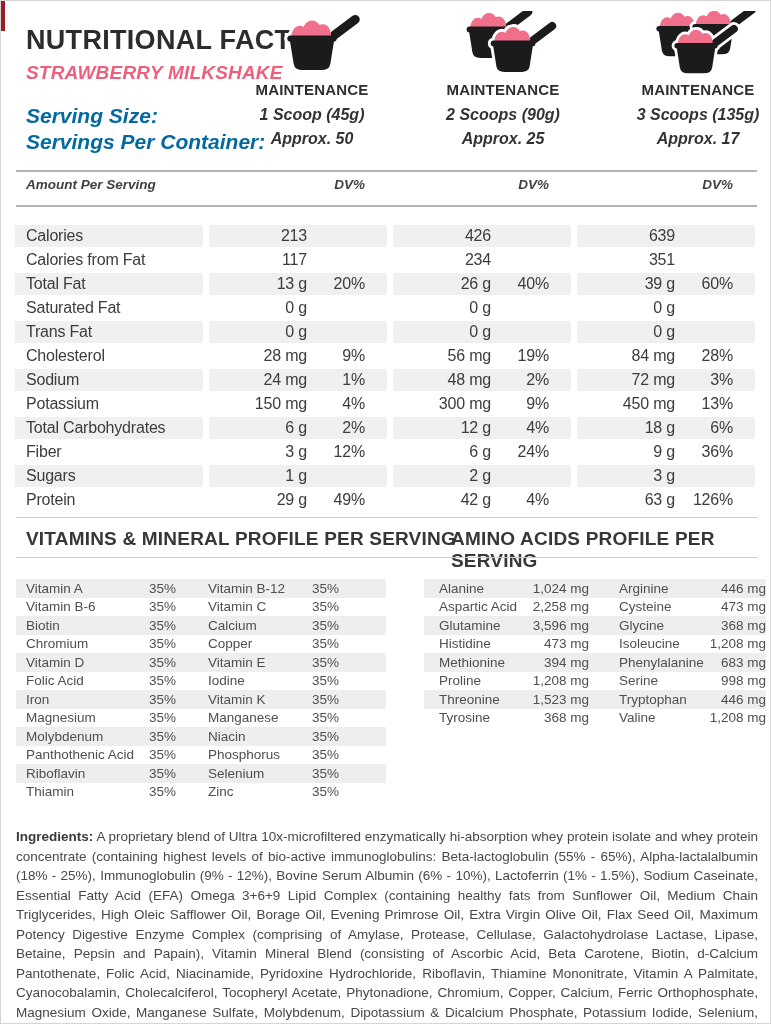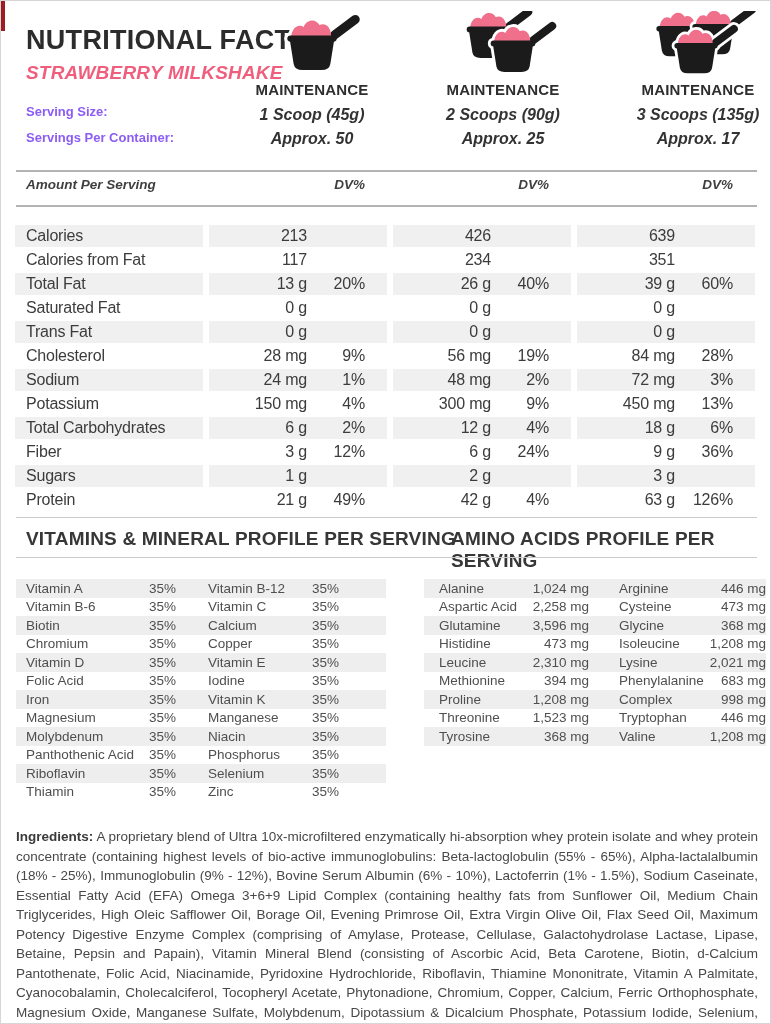--- a/index.html
+++ b/index.html
@@ -4,21 +4,21 @@
 <style>
   html,body{margin:0;padding:0;background:#fff;}
   .sheet{
     position:relative;width:771px;height:1024px;box-sizing:border-box;
     background:#fff;border:1px solid #d6d6d6;overflow:hidden;
     font-family:"Liberation Sans",sans-serif;color:#3c3c3c;
   }
   .red-corner{position:absolute;left:0;top:0;width:4px;height:30px;background:#9e1c22;}
   .title{position:absolute;left:25px;top:24px;font-size:27px;font-weight:700;color:#2c2c2c;letter-spacing:.3px;}
   .subtitle{position:absolute;left:25px;top:61px;font-size:19px;font-weight:700;font-style:italic;letter-spacing:.2px;}
-  .sv-label{position:absolute;left:25px;font-size:13px;font-weight:700;color:#8b5cf6;}
+  .sv-label{position:absolute;left:25px;font-size:21px;font-weight:700;font-style:italic;color:#0369a1;}
   .sv-1{top:103px;} .sv-2{top:129px;}
   .h-col{position:absolute;top:8px;width:190px;text-align:center;}
   .h-col .icon-box{height:68px;display:flex;align-items:flex-end;justify-content:center;}
   .h-col .plan{margin-top:4px;font-size:15px;font-weight:700;color:#2e2e2e;letter-spacing:.2px;line-height:18px;}
   .h-col .hsize{margin-top:6px;font-size:16px;font-weight:700;font-style:italic;color:#333;line-height:20px;}
   .h-col .hservings{margin-top:4px;font-size:16px;font-weight:700;font-style:italic;color:#333;line-height:20px;}
   .rule{position:absolute;left:15px;width:741px;}
   .rule-a{top:169px;height:2px;background:#b3b3b3;}
   .rule-b{top:204px;height:2px;background:#b3b3b3;}
   .rule-c{top:516px;height:1px;background:#cbcbcb;}
@@ -372,21 +372,21 @@
           <span class="dv"></span>
         </div>
         <div class="cell grp">
           <span class="amt">3 g</span>
           <span class="dv"></span>
         </div>
       </div>
       <div class="n-row">
         <div class="cell lbl">Protein</div>
         <div class="cell grp">
-          <span class="amt">21 g</span>
+          <span class="amt">29 g</span>
           <span class="dv">49%</span>
         </div>
         <div class="cell grp">
           <span class="amt">42 g</span>
           <span class="dv">4%</span>
         </div>
         <div class="cell grp">
           <span class="amt">63 g</span>
           <span class="dv">126%</span>
         </div>
@@ -556,45 +556,35 @@
           <span>Histidine</span>
           <span>473 mg</span>
         </div>
         <div class="half r">
           <span>Isoleucine</span>
           <span>1,208 mg</span>
         </div>
       </div>
       <div class="m-row">
         <div class="half">
-          <span>Leucine</span>
-          <span>2,310 mg</span>
-        </div>
-        <div class="half r">
-          <span>Lysine</span>
-          <span>2,021 mg</span>
-        </div>
-      </div>
-      <div class="m-row">
-        <div class="half">
           <span>Methionine</span>
           <span>394 mg</span>
         </div>
         <div class="half r">
           <span>Phenylalanine</span>
           <span>683 mg</span>
         </div>
       </div>
       <div class="m-row">
         <div class="half">
           <span>Proline</span>
           <span>1,208 mg</span>
         </div>
         <div class="half r">
-          <span>Complex</span>
+          <span>Serine</span>
           <span>998 mg</span>
         </div>
       </div>
       <div class="m-row">
         <div class="half">
           <span>Threonine</span>
           <span>1,523 mg</span>
         </div>
         <div class="half r">
           <span>Tryptophan</span>

